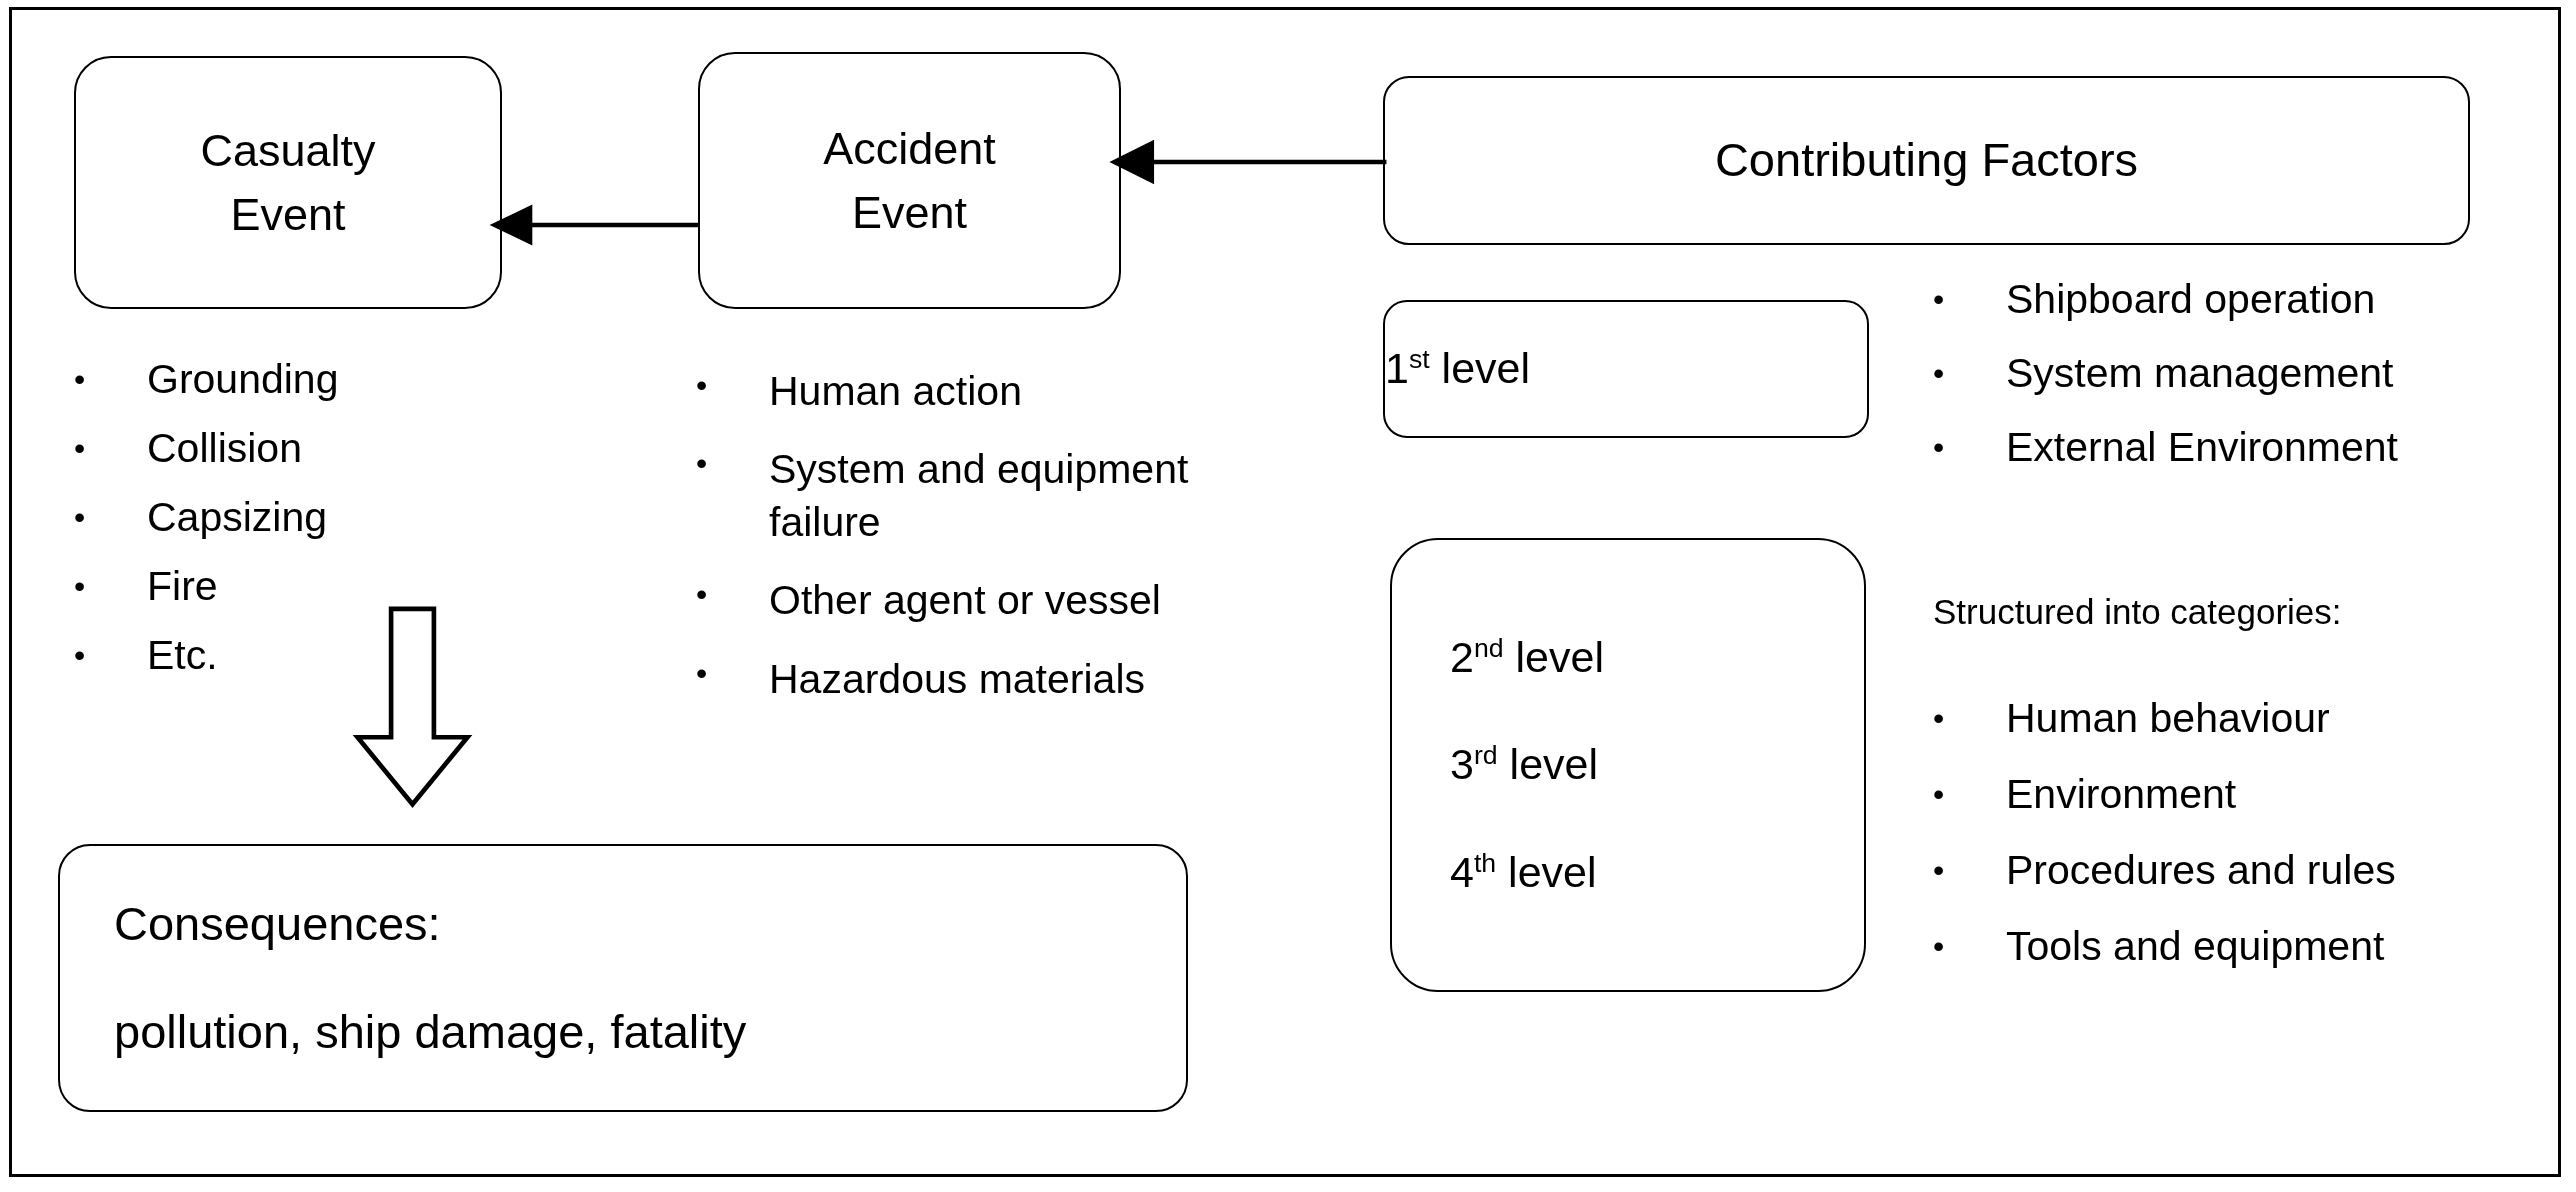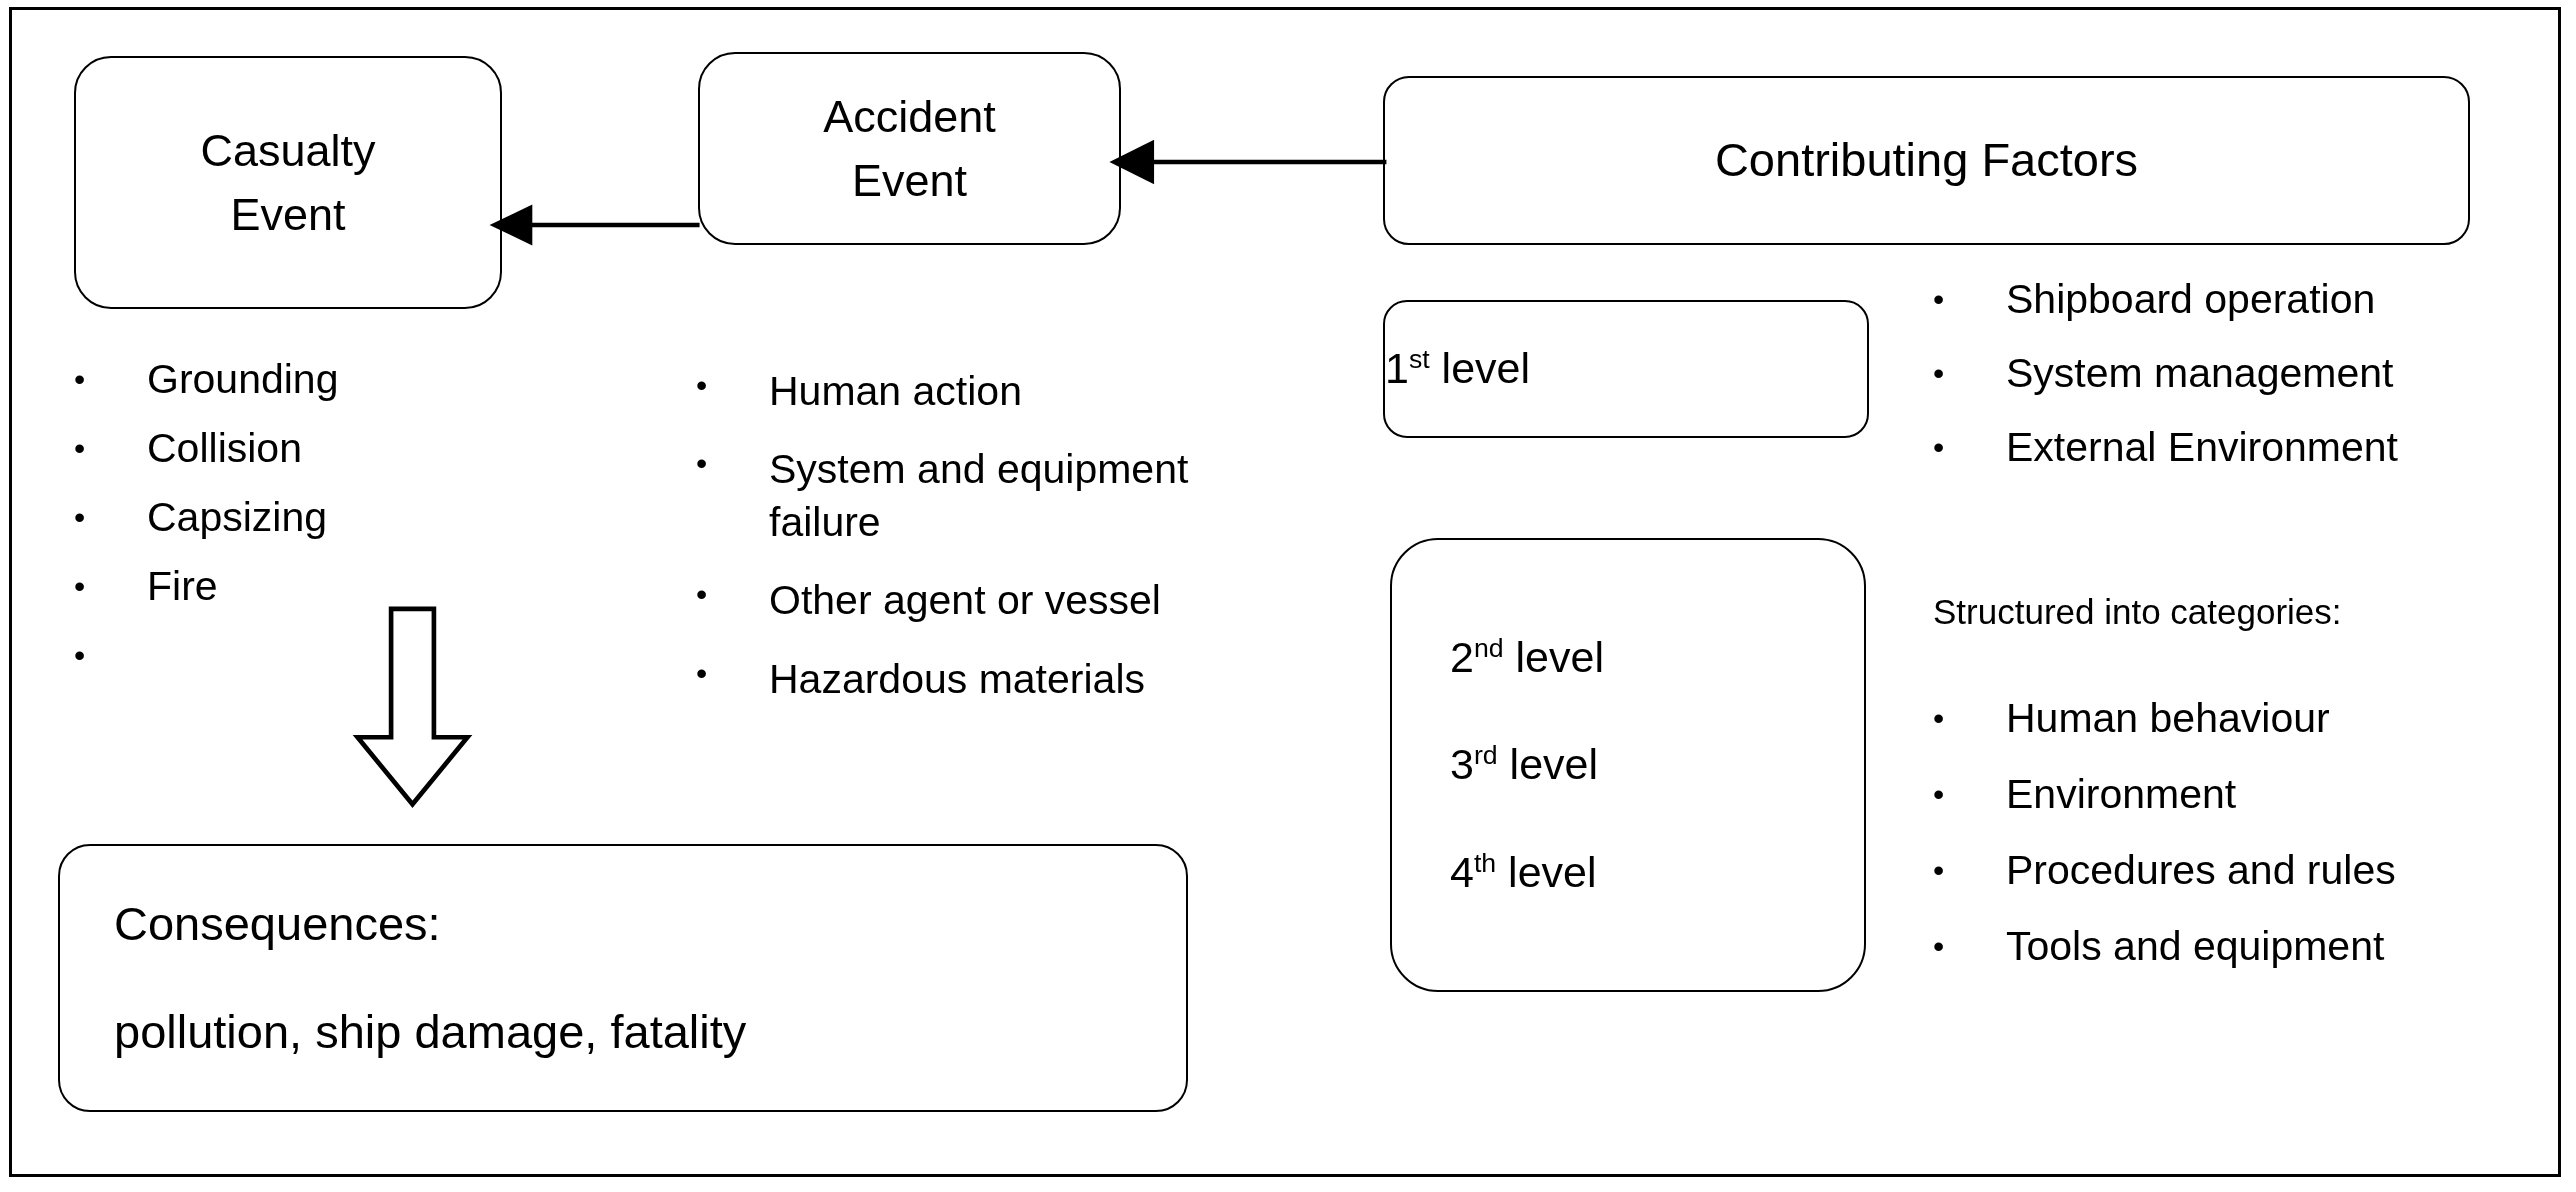--- a/index.html
+++ b/index.html
@@ -41,21 +41,21 @@
     font-size: 45px;
     line-height: 1.42;
     white-space: nowrap;
   }
   
   #box-casualty {
     left: 74px; top: 56px; width: 428px; height: 253px;
     border-radius: 37px;
   }
   #box-accident {
-    left: 698px; top: 52px; width: 423px; height: 193px;
+    left: 698px; top: 52px; width: 423px; height: 257px;
     border-radius: 37px;
   }
   #box-contributing {
     left: 1383px; top: 76px; width: 1087px; height: 169px;
     border-radius: 26px;
   }
   #box-contributing .line { font-size: 47px; }
   #box-level1 {
     left: 1383px; top: 300px; width: 486px; height: 138px;
     border-radius: 24px;
@@ -182,20 +182,21 @@
     <li>
       <span class="bullet">•</span>
       <span class="btext">Capsizing</span>
     </li>
     <li>
       <span class="bullet">•</span>
       <span class="btext">Fire</span>
     </li>
     <li>
       <span class="bullet">•</span>
+      <span class="btext">Etc.</span>
     </li>
   </ul>
 
   <ul class="blist" id="list-accident">
     <li>
       <span class="bullet">•</span>
       <span class="btext">Human action</span>
     </li>
     <li>
       <span class="bullet">•</span>

